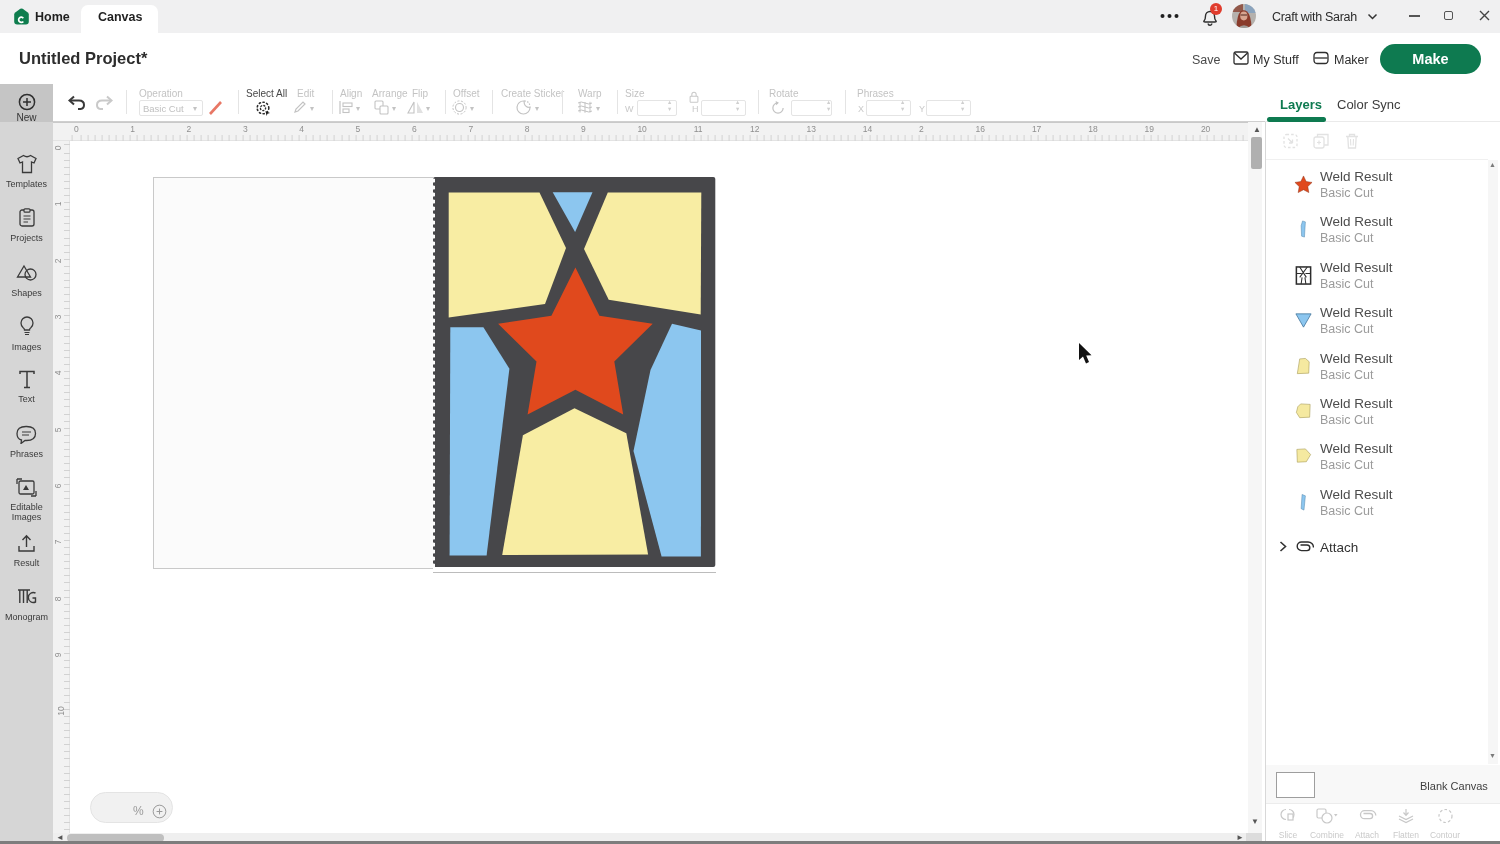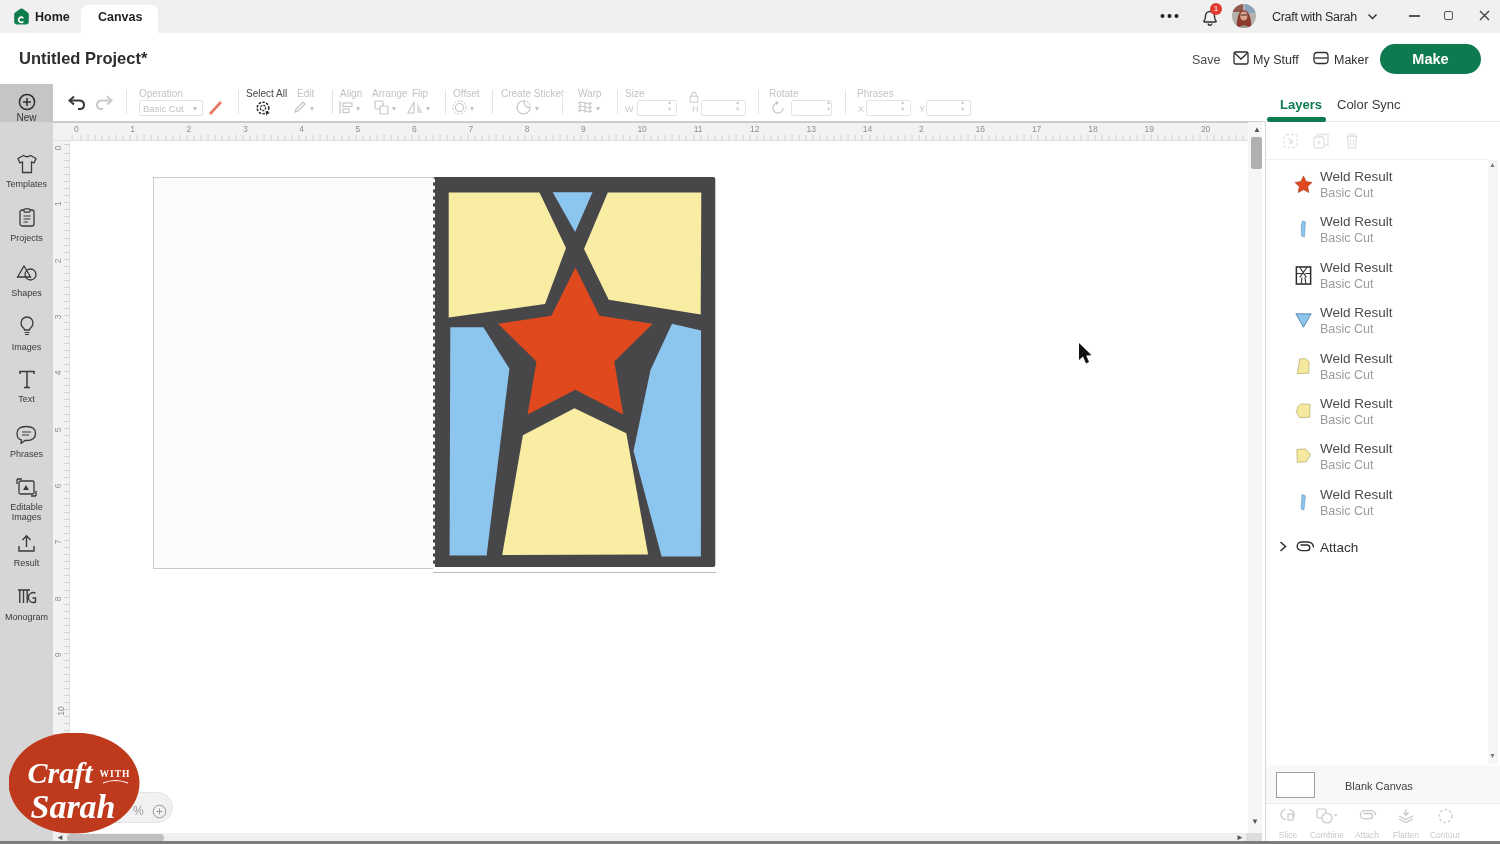--- a/index.html
+++ b/index.html
@@ -423,21 +423,21 @@
   <svg class="abs" style="left:1295px; top:540px;" width="19" height="13" viewBox="0 0 19 13">
         <path d="M5.5 4 L12 4 a2.8 2.8 0 0 1 0 5.6 L6.5 9.6 a4.3 4.3 0 0 1 0 -8.6 L13 1 a5.5 5.5 0 0 1 5.5 5.5" fill="none" stroke="#2d2d2d" stroke-width="1.4" transform="translate(0,1)"></path>
       </svg>
   <div class="abs" style="left:1320px; top:540px; font-size:13.5px; color:#333;">Attach</div>
   <div class="abs" style="left:1488px; top:160px; width:10px; height:604px; background:#f6f6f6;"></div>
   <div class="abs sbarrow" style="left:1489px; top:161px; font-size:7px; color:#7a7a7a;">▲</div>
   <div class="abs sbarrow" style="left:1489px; top:752px; font-size:7px; color:#7a7a7a;">▼</div>
     </div>
   <div class="abs" id="bcrow"></div>
   <div class="abs" id="bcswatch"></div>
-  <div class="abs" style="left:1325px; top:780px; font-size:11px; color:#3f3f3f;padding-left:20px;">Blank Canvas</div>
+  <div class="abs" style="left:1400px; top:780px; font-size:11px; color:#3f3f3f;padding-left:20px;">Blank Canvas</div>
   <div class="abs" id="btools"></div>
   <div class="abs" id="btoolicons" style="left:0;top:0;width:1500px;height:844px;">
       <div class="btool" style="left:1268px; top:808px; width:40px;"><svg width="17" height="16" viewBox="0 0 17 16">
           <path d="M6 1.5 a5 5 0 0 0 0 10 M9 1.5 a5 5 0 0 1 0 10" fill="none" stroke="#c8c8c8" stroke-width="1.2"></path>
           <rect x="8" y="6" width="5" height="6" fill="#fff" stroke="#c8c8c8" stroke-width="1.2"></rect>
         </svg><span class="lbl">Slice</span></div>
   <div class="btool" style="left:1307px; top:808px; width:40px;"><svg width="22" height="16" viewBox="0 0 22 16">
           <rect x="1" y="1" width="9" height="9" rx="1.5" fill="none" stroke="#c8c8c8" stroke-width="1.2"></rect>
           <circle cx="11" cy="10" r="5" fill="#fff" stroke="#c8c8c8" stroke-width="1.2"></circle>
           <path d="M18 6 L21.5 6 L19.75 8.5 Z" fill="#c8c8c8"></path>
@@ -447,25 +447,18 @@
         </svg><span class="lbl">Attach</span></div>
   <div class="btool" style="left:1386px; top:808px; width:40px;"><svg width="18" height="16" viewBox="0 0 18 16">
           <path d="M2 8 L9 11.5 L16 8 M2 11 L9 14.5 L16 11" fill="none" stroke="#c8c8c8" stroke-width="1.2"></path>
           <path d="M9 1 L9 7 M6.5 4.5 L9 7.3 L11.5 4.5" fill="none" stroke="#c8c8c8" stroke-width="1.2"></path>
         </svg><span class="lbl">Flatten</span></div>
   <div class="btool" style="left:1425px; top:808px; width:40px;"><svg width="17" height="16" viewBox="0 0 17 16">
           <circle cx="8.5" cy="8" r="6.5" fill="none" stroke="#c8c8c8" stroke-width="1.2" stroke-dasharray="2.6 2.2"></circle>
         </svg><span class="lbl">Contour</span></div>
     </div>
 
-  <div class="abs" id="cws"><svg width="132" height="101" viewBox="0 0 132 101">
-  <ellipse cx="65" cy="50" rx="65.5" ry="50.5" fill="#bf3a1d"></ellipse>
-  <text x="51" y="50" font-family="Liberation Serif, serif" font-style="italic" font-weight="bold" font-size="30" fill="#fff" text-anchor="middle">Craft</text>
-  <text x="106" y="44" font-family="Liberation Serif, serif" font-weight="bold" font-size="9.5" fill="#fff" text-anchor="middle" letter-spacing="1">WITH</text>
-  <path d="M94 50 Q106 45 119 50" stroke="#fff" stroke-width="1.2" fill="none"></path>
-  <text x="64" y="85" font-family="Liberation Serif, serif" font-style="italic" font-weight="bold" font-size="34" fill="#fff" text-anchor="middle">Sarah</text>
-</svg></div>
 
   <svg class="abs" style="left:1078px; top:343px;" width="16" height="24" viewBox="0 0 16 24">
     <path d="M1 0 L1 17 L5 13.5 L8 20.5 L11 19 L8.2 12.5 L13.5 12.2 Z" fill="#111"></path>
   </svg>
 
 </div>
 
 </body></html>

